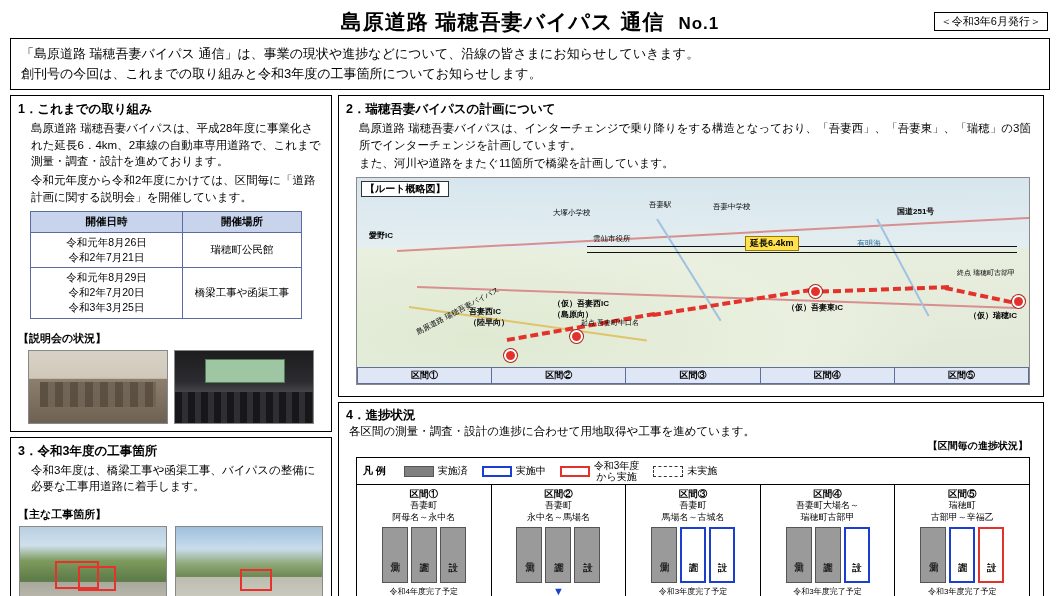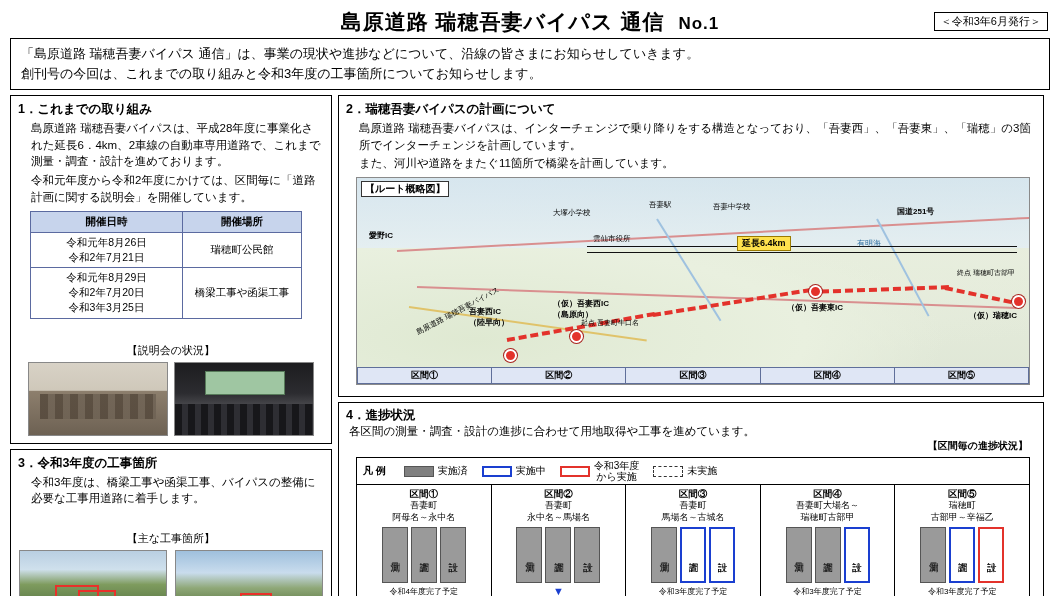--- a/index.html
+++ b/index.html
@@ -45,21 +45,21 @@
 
   
   .tbl-wrap { margin:6px 4px 0 12px; }
   table.meet { border-collapse:collapse; width:272px; font-size:10.5px; }
   table.meet th, table.meet td {
     border:1px solid #5b6aa0; text-align:center; padding:2px 2px; line-height:1.45;
   }
   table.meet th { background:#c7d4ec; font-weight:bold; font-size:10.5px; }
   table.meet td.dates { width:152px; }
 
-  .cap { text-align:center; font-size:11px; margin-top:24px; font-weight:normal;}
+  .cap { text-align:left; font-size:11px; margin-top:12px; font-weight:bold;}
   .photos { display:flex; gap:6px; justify-content:center; margin-top:4px; }
 
   
   .photo { border:1px solid #888; position:relative; overflow:hidden; }
   .p-hall {
     width:140px; height:74px;
     background:
       linear-gradient(180deg,#d8d2c6 0%,#cfc8ba 38%,#8d7f6d 39%,#6d6153 100%);
   }
   .p-hall::after{
@@ -326,21 +326,21 @@
             <div class="maplabel" style="left:60px;top:150px;font-size:7.5px;transform:rotate(-28deg);transform-origin:left center;">島原道路 瑞穂吾妻バイパス</div>
             <div class="maplabel" style="left:196px;top:30px;font-size:7.5px;">大塚小学校</div>
             <div class="maplabel" style="left:292px;top:22px;font-size:7.5px;">吾妻駅</div>
             <div class="maplabel" style="left:236px;top:56px;font-size:7.5px;">雲仙市役所</div>
             <div class="maplabel" style="left:356px;top:24px;font-size:7.5px;">吾妻中学校</div>
             <div class="maplabel" style="left:500px;top:60px;font-size:8px;color:#2f6f9f;">有明海</div>
             <div class="maplabel" style="left:224px;top:140px;font-size:7px;">起点 吾妻町牛口名</div>
             <div class="maplabel" style="left:600px;top:90px;font-size:7px;">終点 瑞穂町古部甲</div>
 
             <div class="lenbar" style="left:230px;top:68px;width:430px;"></div>
-            <div class="lenlabel" style="left:380px;top:58px;">延長6.4km</div>
+            <div class="lenlabel" style="left:388px;top:58px;">延長6.4km</div>
 
             <div class="seg-strip">
               <div>区間①</div>
               <div>区間②</div>
               <div>区間③</div>
               <div>区間④</div>
               <div>区間⑤</div>
             </div>
           </div>
         </div>

